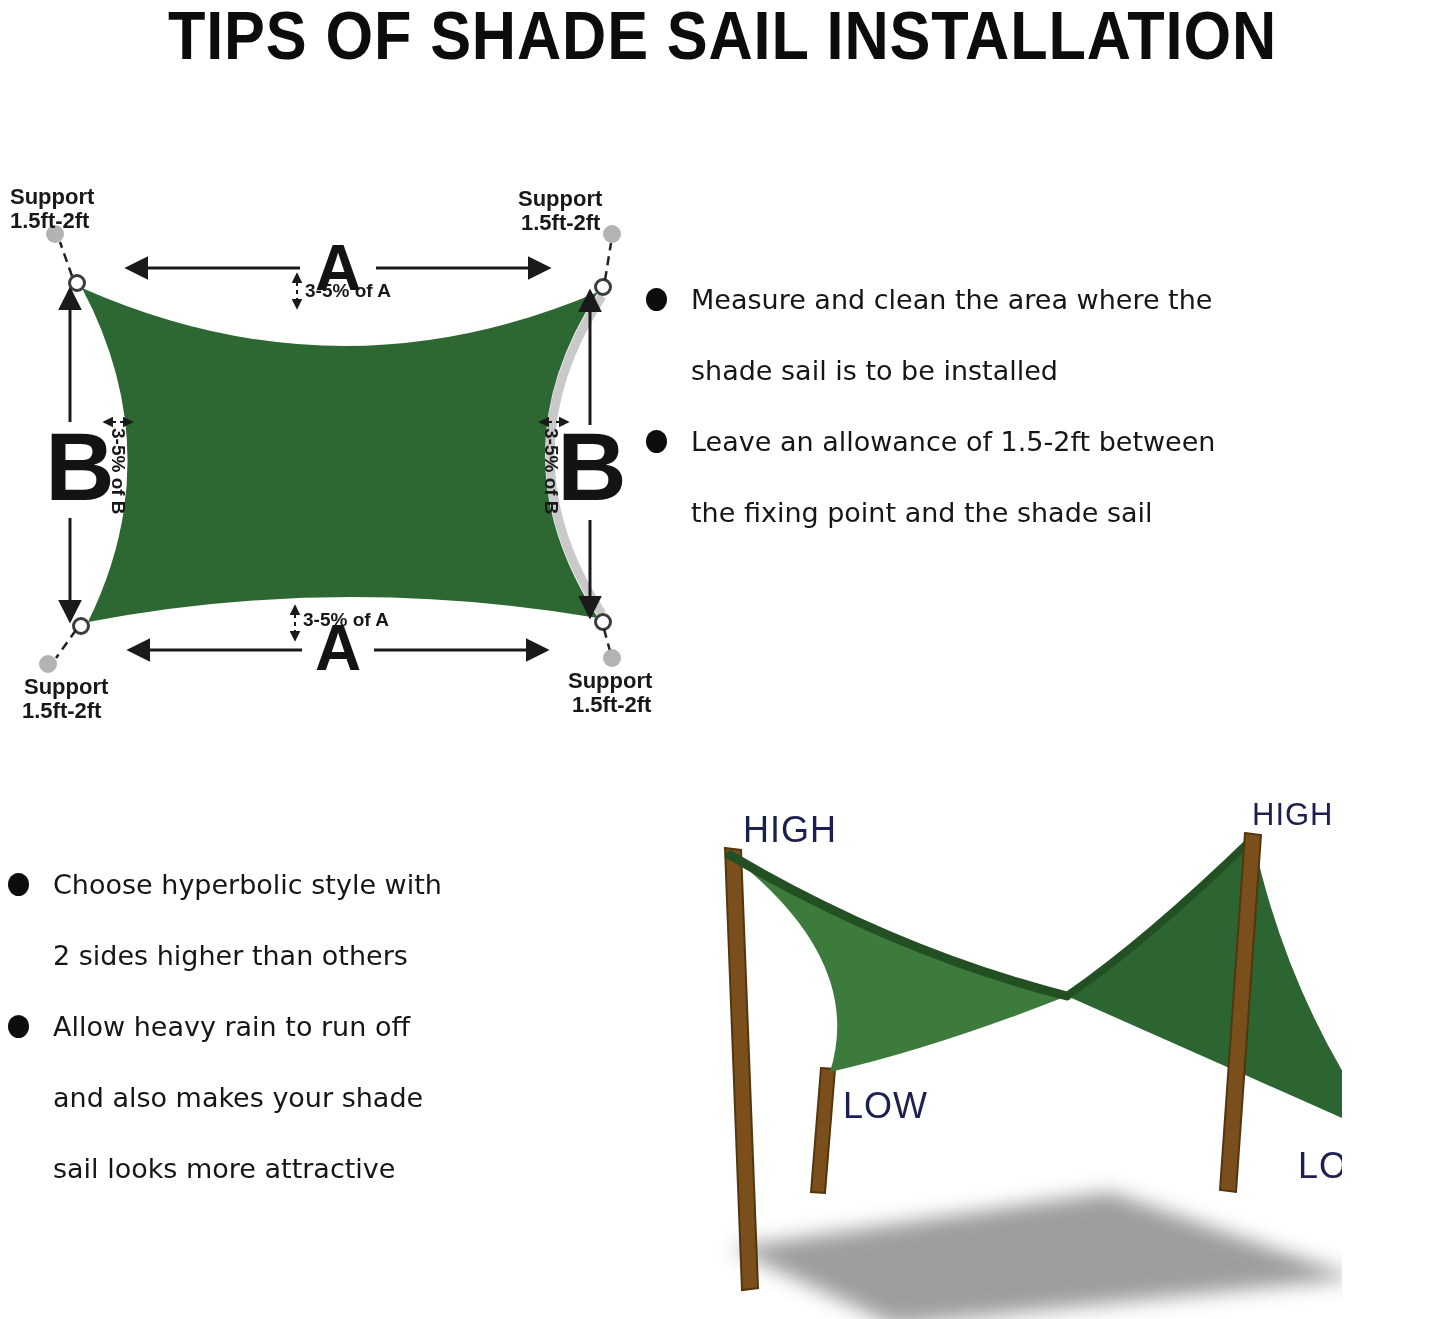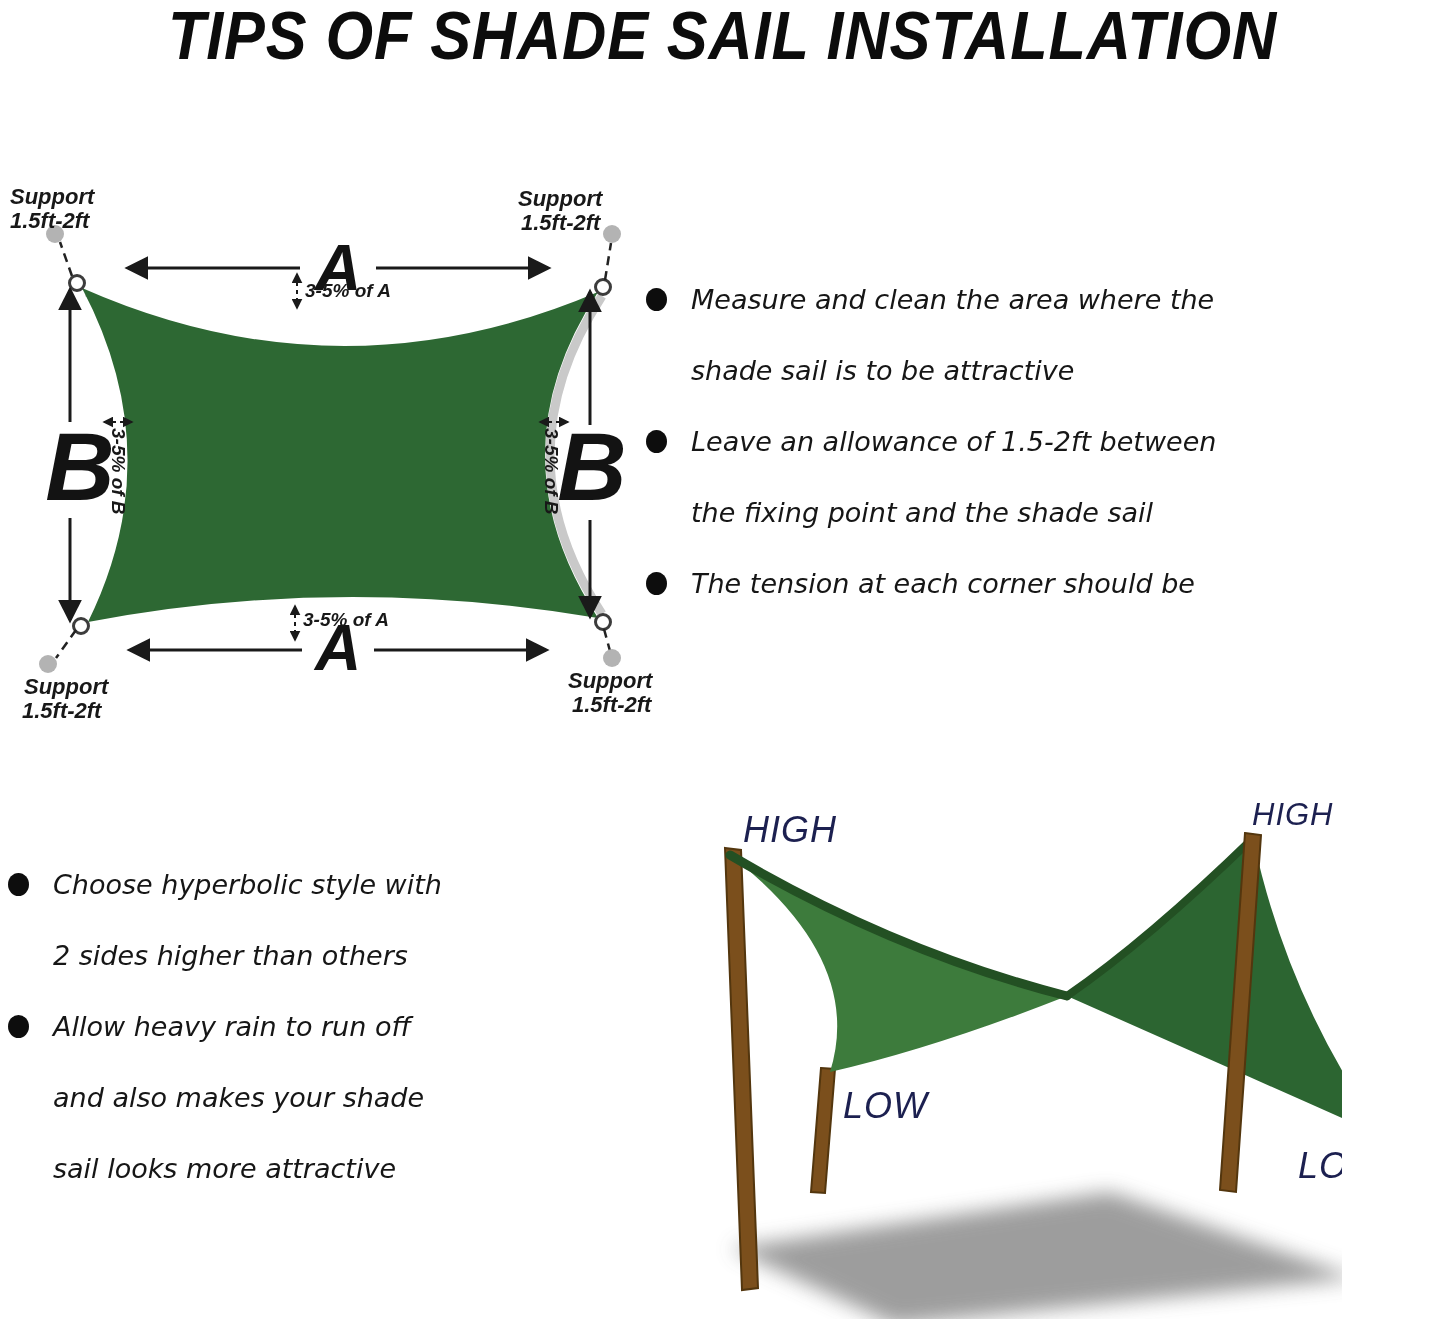--- a/index.html
+++ b/index.html
@@ -1,17 +1,17 @@
 <!DOCTYPE html>
 <html><head>
 <meta charset="utf-8">
 <style>
   html,body{margin:0;padding:0;background:#ffffff;}
   #canvas{position:relative;width:1342px;height:1319px;background:#ffffff;overflow:hidden;
-          font-family:"DejaVu Sans",sans-serif;color:#111;font-style:italic;}
+          font-family:"DejaVu Sans",sans-serif;color:#111;}
   
   .title{position:absolute;left:0;top:-4px;width:1445px;text-align:center;
          font-family:"Liberation Sans",sans-serif;font-weight:bold;font-size:68px;
          letter-spacing:1px;color:#0c0c0c;transform:scaleX(.9);transform-origin:center;
          white-space:nowrap;}
   
   .tips{position:absolute;}
   .tline{display:flex;align-items:center;height:71px;white-space:nowrap;
          font-size:27px;color:#161616;}
   .bullet{width:21px;height:23px;border-radius:50%;background:#0d0d0d;flex:0 0 auto;
@@ -98,33 +98,29 @@
     <text class="sup" x="572" y="542">1.5ft-2ft</text>
   </svg>
 
   <div class="tips" style="left:646px;top:264px">
     <div class="tline">
       <span class="bullet"></span>
       <span>Measure and clean the area where the</span>
     </div>
     <div class="tline">
       <span class="bspace"></span>
-      <span>shade sail is to be attractive</span>
+      <span>shade sail is to be installed</span>
     </div>
     <div class="tline">
       <span class="bullet"></span>
       <span>Leave an allowance of 1.5-2ft between</span>
     </div>
     <div class="tline">
       <span class="bspace"></span>
       <span>the fixing point and the shade sail</span>
-    </div>
-    <div class="tline">
-      <span class="bullet"></span>
-      <span>The tension at each corner should be</span>
     </div>
   </div>
 
   <div class="tips" style="left:8px;top:849px">
     <div class="tline">
       <span class="bullet"></span>
       <span>Choose hyperbolic style with</span>
     </div>
     <div class="tline">
       <span class="bspace"></span>

